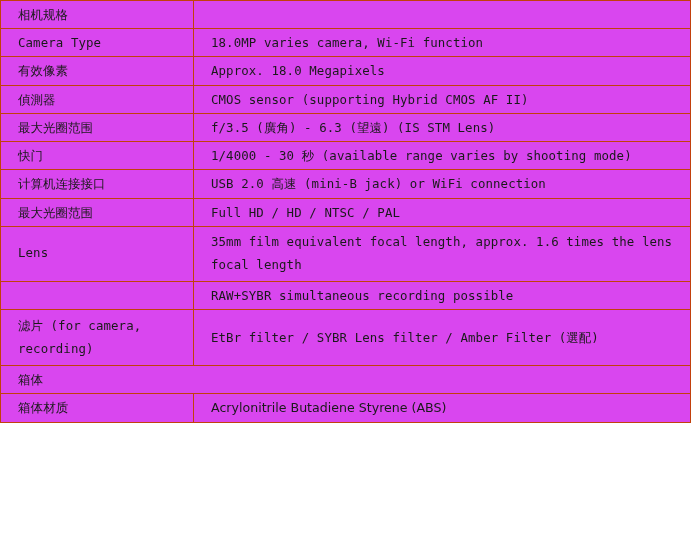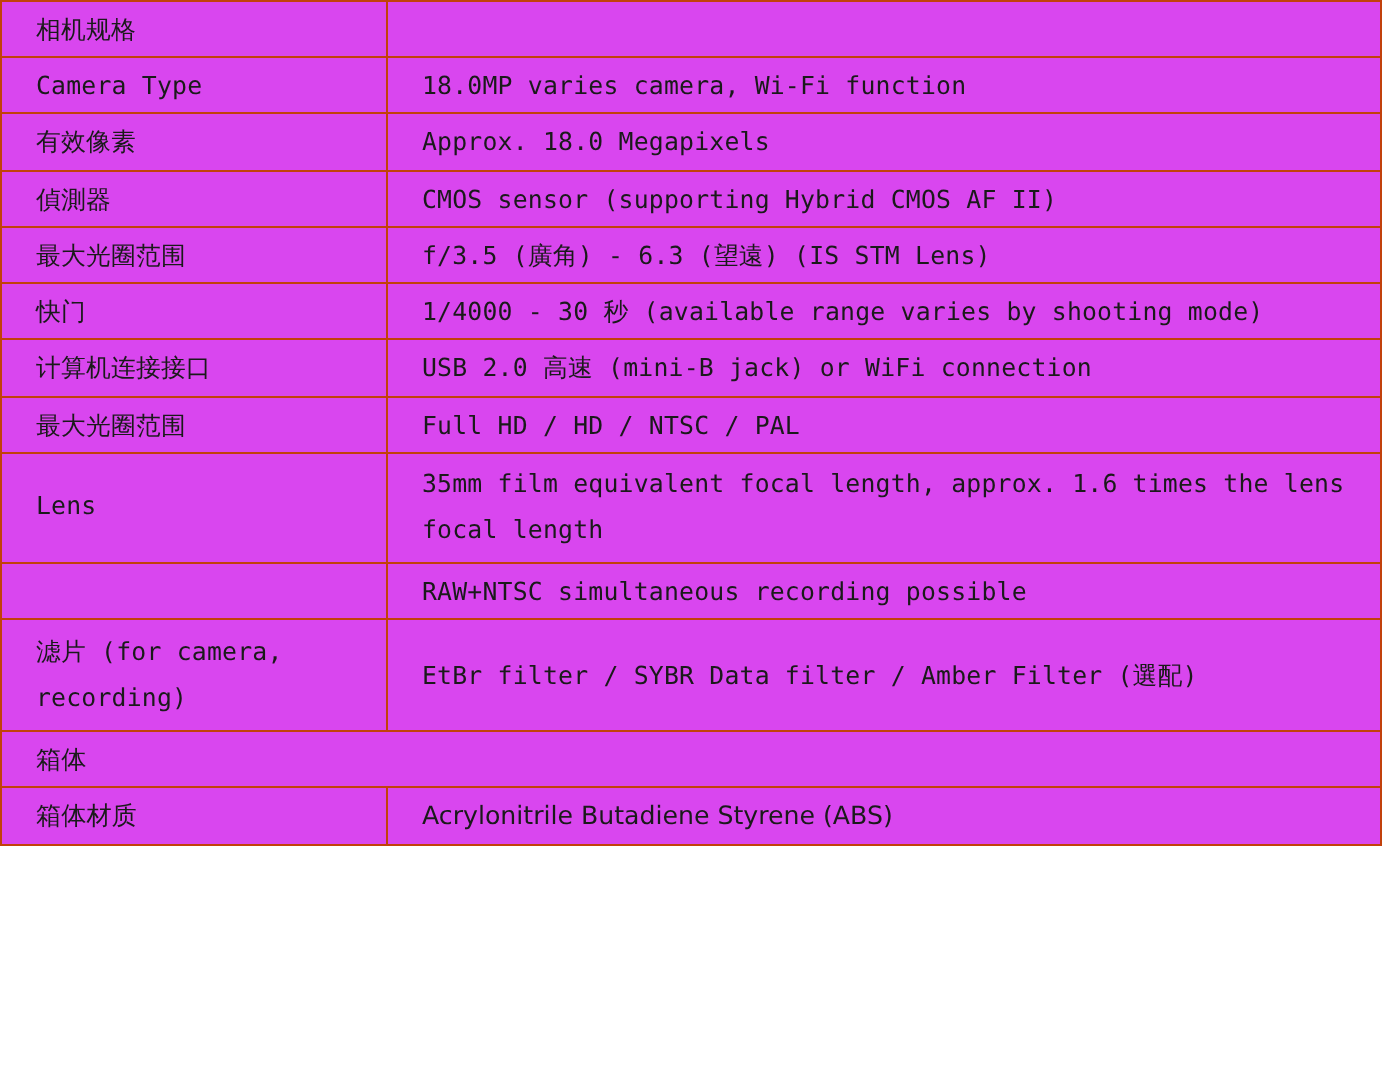--- a/index.html
+++ b/index.html
@@ -125,26 +125,26 @@
 
     <tr>
       <td class="tall">Lens</td>
       <td class="tall-pad">35mm film equivalent focal length, approx. 1.6 times the lens focal length</td>
     </tr>
 
 
 
     <tr>
       <td></td>
-      <td>RAW+NTSC simultaneous recording possible</td>
+      <td>RAW+SYBR simultaneous recording possible</td>
     </tr>
 
     <tr>
       <td class="filter-cell">滤片 (for camera, recording)</td>
-      <td class="filter-val">EtBr filter / SYBR Data filter / Amber Filter (選配)</td>
+      <td class="filter-val">EtBr filter / SYBR Lens filter / Amber Filter (選配)</td>
     </tr>
 
     <tr class="sans">
       <td class="section" colspan="2">箱体</td>
     </tr>
 
     <tr class="sans">
       <td>箱体材质</td>
       <td>Acrylonitrile Butadiene Styrene (ABS)</td>
     </tr>

